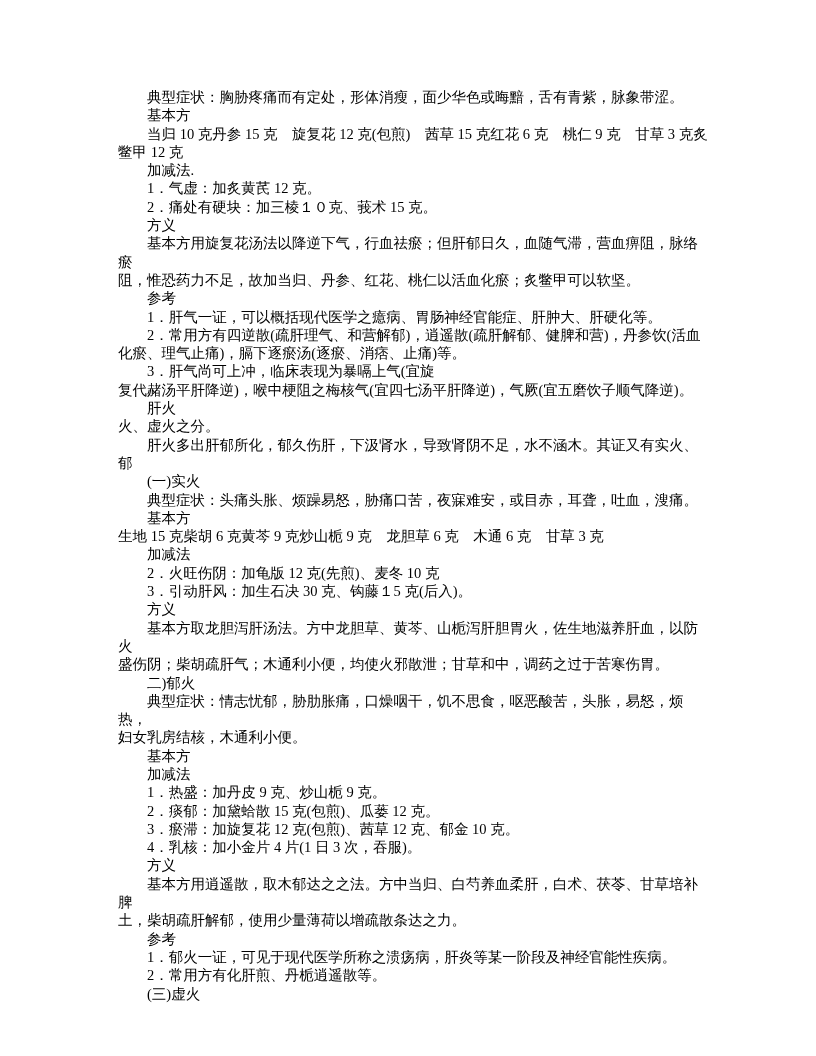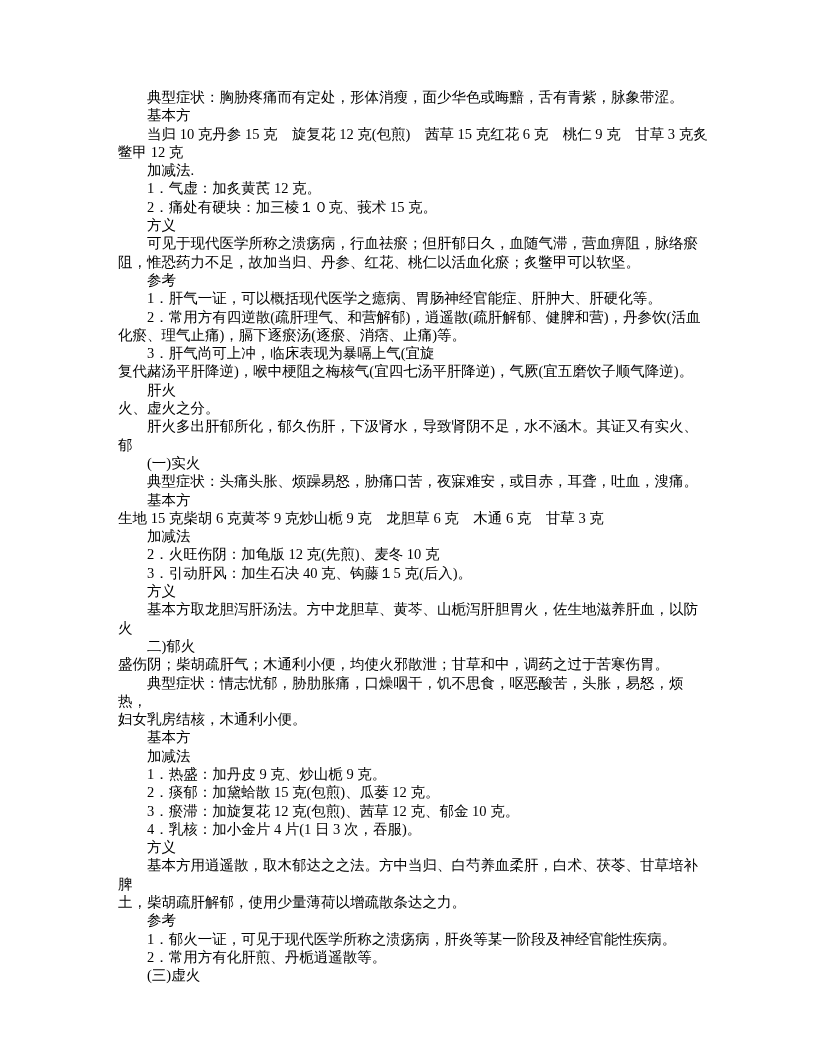--- a/index.html
+++ b/index.html
@@ -37,42 +37,42 @@
 <div class="page">
   <div class="doc-body">
       <div class="line indent">典型症状：胸胁疼痛而有定处，形体消瘦，面少华色或晦黯，舌有青紫，脉象带涩。</div>
       <div class="line indent">基本方</div>
       <div class="line indent">当归 10 克丹参 15 克　旋复花 12 克(包煎)　茜草 15 克红花 6 克　桃仁 9 克　甘草 3 克炙</div>
       <div class="line">鳖甲 12 克</div>
       <div class="line indent">加减法.</div>
       <div class="line indent">1．气虚：加炙黄芪 12 克。</div>
       <div class="line indent">2．痛处有硬块：加三棱１０克、莪术 15 克。</div>
       <div class="line indent">方义</div>
-      <div class="line indent">可见于现代医学所称之溃疡病，行血祛瘀；但肝郁日久，血随气滞，营血痹阻，脉络瘀</div>
+      <div class="line indent">基本方用旋复花汤法以降逆下气，行血祛瘀；但肝郁日久，血随气滞，营血痹阻，脉络瘀</div>
       <div class="line">阻，惟恐药力不足，故加当归、丹参、红花、桃仁以活血化瘀；炙鳖甲可以软坚。</div>
       <div class="line indent">参考</div>
       <div class="line indent">1．肝气一证，可以概括现代医学之癔病、胃肠神经官能症、肝肿大、肝硬化等。</div>
       <div class="line indent">2．常用方有四逆散(疏肝理气、和营解郁)，逍遥散(疏肝解郁、健脾和营)，丹参饮(活血</div>
       <div class="line">化瘀、理气止痛)，膈下逐瘀汤(逐瘀、消痞、止痛)等。</div>
       <div class="line indent">3．肝气尚可上冲，临床表现为暴嗝上气(宜旋</div>
       <div class="line">复代赭汤平肝降逆)，喉中梗阻之梅核气(宜四七汤平肝降逆)，气厥(宜五磨饮子顺气降逆)。</div>
       <div class="line indent">肝火</div>
       <div class="line">火、虚火之分。</div>
       <div class="line indent">肝火多出肝郁所化，郁久伤肝，下汲肾水，导致肾阴不足，水不涵木。其证又有实火、郁</div>
       <div class="line indent">(一)实火</div>
       <div class="line indent">典型症状：头痛头胀、烦躁易怒，胁痛口苦，夜寐难安，或目赤，耳聋，吐血，溲痛。</div>
       <div class="line indent">基本方</div>
       <div class="line">生地 15 克柴胡 6 克黄芩 9 克炒山栀 9 克　龙胆草 6 克　木通 6 克　甘草 3 克</div>
       <div class="line indent">加减法</div>
       <div class="line indent">2．火旺伤阴：加龟版 12 克(先煎)、麦冬 10 克</div>
-      <div class="line indent">3．引动肝风：加生石决 40 克、钩藤１5 克(后入)。</div>
+      <div class="line indent">3．引动肝风：加生石决 30 克、钩藤１5 克(后入)。</div>
       <div class="line indent">方义</div>
       <div class="line indent">基本方取龙胆泻肝汤法。方中龙胆草、黄芩、山栀泻肝胆胃火，佐生地滋养肝血，以防火</div>
+      <div class="line">盛伤阴；柴胡疏肝气；木通利小便，均使火邪散泄；甘草和中，调药之过于苦寒伤胃。</div>
       <div class="line indent">二)郁火</div>
-      <div class="line">盛伤阴；柴胡疏肝气；木通利小便，均使火邪散泄；甘草和中，调药之过于苦寒伤胃。</div>
       <div class="line indent">典型症状：情志忧郁，胁肋胀痛，口燥咽干，饥不思食，呕恶酸苦，头胀，易怒，烦热，</div>
       <div class="line">妇女乳房结核，木通利小便。</div>
       <div class="line indent">基本方</div>
       <div class="line indent">加减法</div>
       <div class="line indent">1．热盛：加丹皮 9 克、炒山栀 9 克。</div>
       <div class="line indent">2．痰郁：加黛蛤散 15 克(包煎)、瓜蒌 12 克。</div>
       <div class="line indent">3．瘀滞：加旋复花 12 克(包煎)、茜草 12 克、郁金 10 克。</div>
       <div class="line indent">4．乳核：加小金片 4 片(1 日 3 次，吞服)。</div>
       <div class="line indent">方义</div>
       <div class="line indent">基本方用逍遥散，取木郁达之之法。方中当归、白芍养血柔肝，白术、茯苓、甘草培补脾</div>

